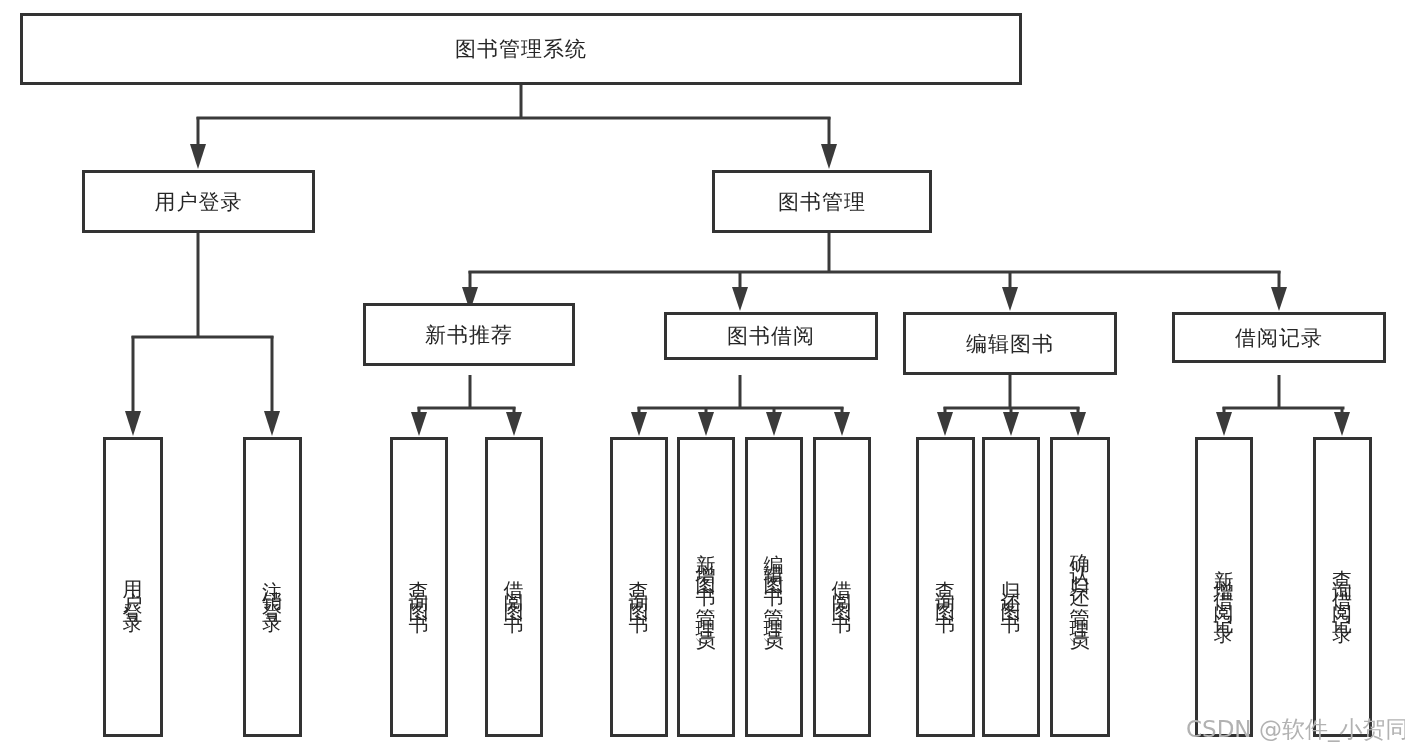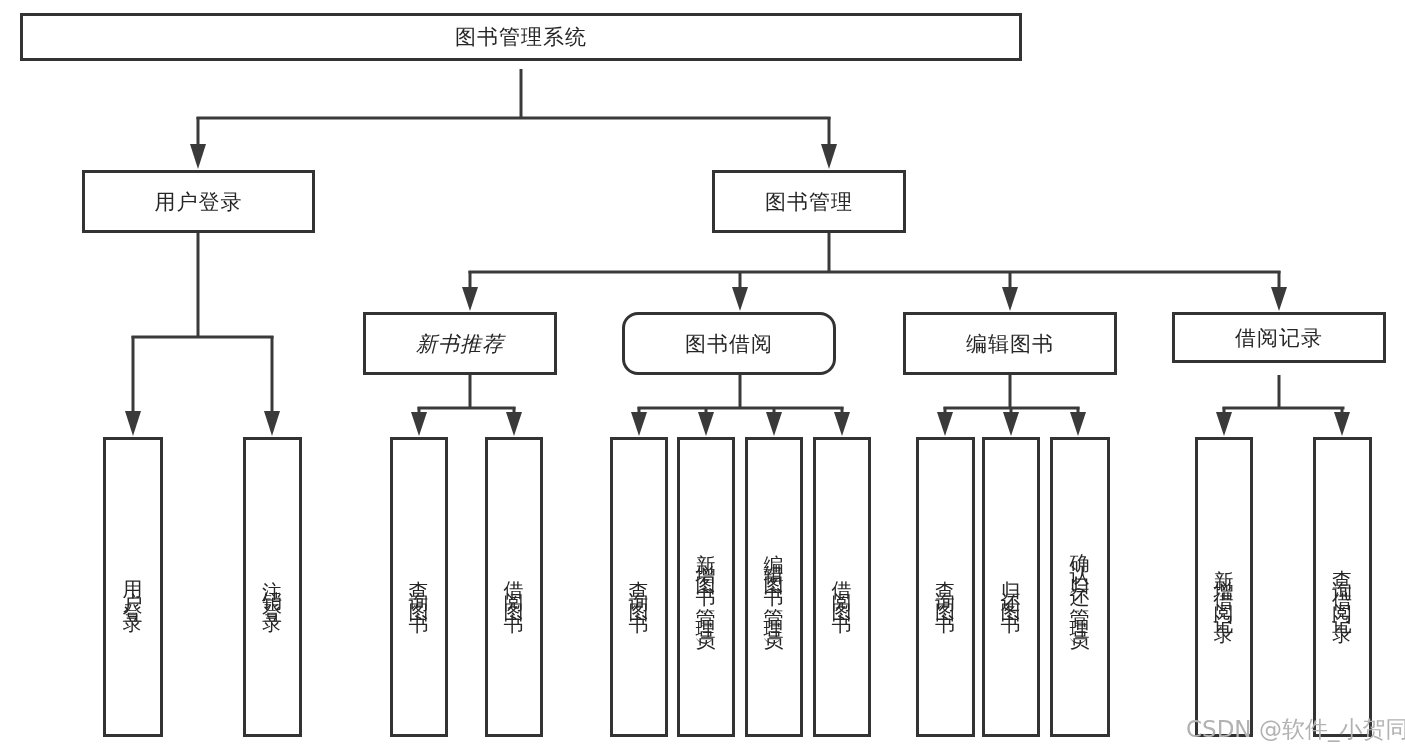--- a/index.html
+++ b/index.html
@@ -35,27 +35,27 @@
   }
   .node.vbox .label {
     writing-mode: vertical-rl;
     text-orientation: mixed;
     font-size: 20px;
     letter-spacing: 11px;
     line-height: 1;
     white-space: normal;
   }
   
-  .n-root   { left: 20px;   top: 13px;  width: 1002px; height: 48px; }
+  .n-root   { left: 20px;   top: 13px;  width: 1002px; height: 72px; }
   
   .n-user   { left: 82px;   top: 170px; width: 233px;  height: 63px; }
-  .n-mgmt   { left: 712px;  top: 170px; width: 194px;  height: 63px; }
-  
-  .n-newbook{ left: 363px;  top: 312px; width: 194px;  height: 63px; font-style: italic; }
-  .n-borrow { left: 622px;  top: 312px; width: 214px;  height: 63px; border-radius: 16px; }
+  .n-mgmt   { left: 712px;  top: 170px; width: 220px;  height: 63px; }
+  
+  .n-newbook{ left: 363px;  top: 303px; width: 212px;  height: 63px; }
+  .n-borrow { left: 664px;  top: 312px; width: 214px;  height: 48px; }
   .n-current{ left: 903px;  top: 312px; width: 214px;  height: 63px; }
   .n-record { left: 1172px; top: 312px; width: 214px;  height: 51px; }
   
   .leaf { top: 437px; height: 300px; }
   .l-login     { left: 103px;  width: 60px; }
   .l-logout    { left: 243px;  width: 59px; }
   .l-nb-query  { left: 390px;  width: 58px; }
   .l-nb-borrow { left: 485px;  width: 58px; }
   .l-bb-query  { left: 610px;  width: 58px; }
   .l-bb-add    { left: 677px;  width: 58px; }

